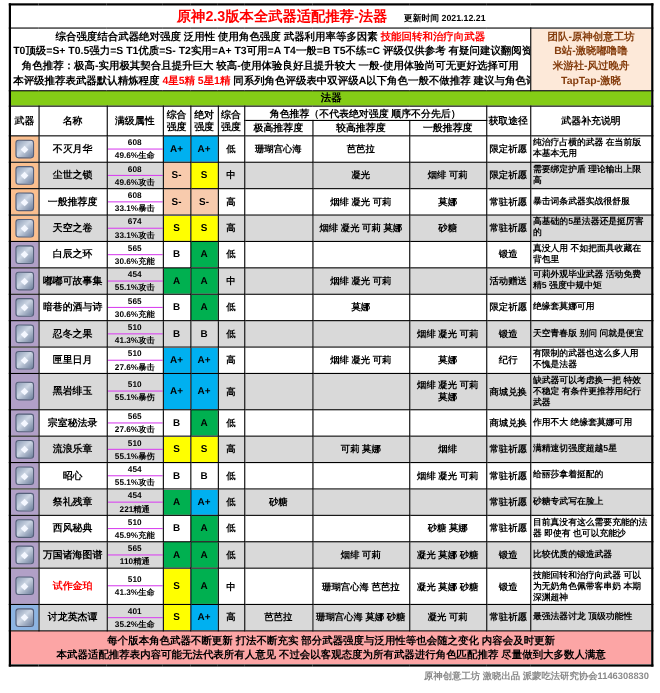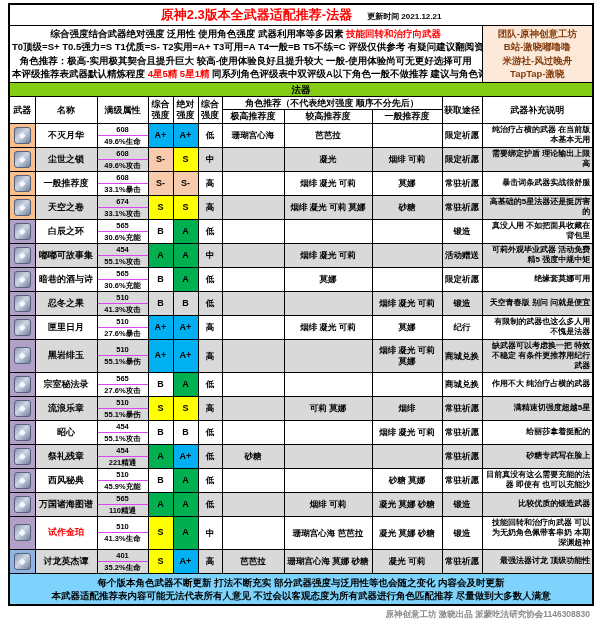--- a/index.html
+++ b/index.html
@@ -23,22 +23,22 @@
   tbody tr { height:23px; }
   td.icon-cell { padding:1px; }
   .wicon { width:17px; height:17px; margin:0 auto; border-radius:3px;
      background:linear-gradient(135deg,#8b9bb4 0%,#cdd6e4 45%,#6e7f9c 100%);
      border:1px solid #55607a; color:#f4f7ff; font-size:9px; line-height:15px; }
   td.name-cell { font-size:9px; }
   td.stat-cell { padding:0; font-size:7.5px; }
   .stat-top { border-bottom:1px solid #d946ef; padding:1px 0; }
   .stat-bot { padding:1px 0; }
   td.grade { font-size:9px; }
-  td.note-col { text-align:right; font-size:8px; line-height:1.25; }
-  .footer-cell { background:#7dd3fc; font-size:9.5px; line-height:13px; padding:2px; }
+  td.note-col { text-align:left; font-size:8px; line-height:1.25; }
+  .footer-cell { background:#fca5a5; font-size:9.5px; line-height:13px; padding:2px; }
   .credit { width:584px; text-align:right; color:#8a8a8a; font-size:8.5px;
             font-weight:bold; padding:3px 2px 0 0; }
 </style>
 </head>
 <body>
 
 <div class="sheet">
   <table>
     <colgroup>
       <col style="width:26px">
@@ -287,21 +287,21 @@
             <div class="stat-top">565</div>
             <div class="stat-bot">27.6%攻击</div>
           </td>
           <td class="grade">B</td>
           <td class="grade" style="background: rgb(0, 176, 80);">A</td>
           <td>低</td>
           <td></td>
           <td></td>
           <td></td>
           <td>商城兑换</td>
-          <td class="note-col">作用不大 纯治疗占横的武器</td>
+          <td class="note-col">作用不大 绝缘套莫娜可用</td>
         </tr>
         <tr>
           <td class="icon-cell" style="background: rgb(177, 160, 199);">
             <div class="wicon">◆</div>
           </td>
           <td class="name-cell">流浪乐章</td>
           <td class="stat-cell">
             <div class="stat-top">510</div>
             <div class="stat-bot">55.1%暴伤</div>
           </td>

